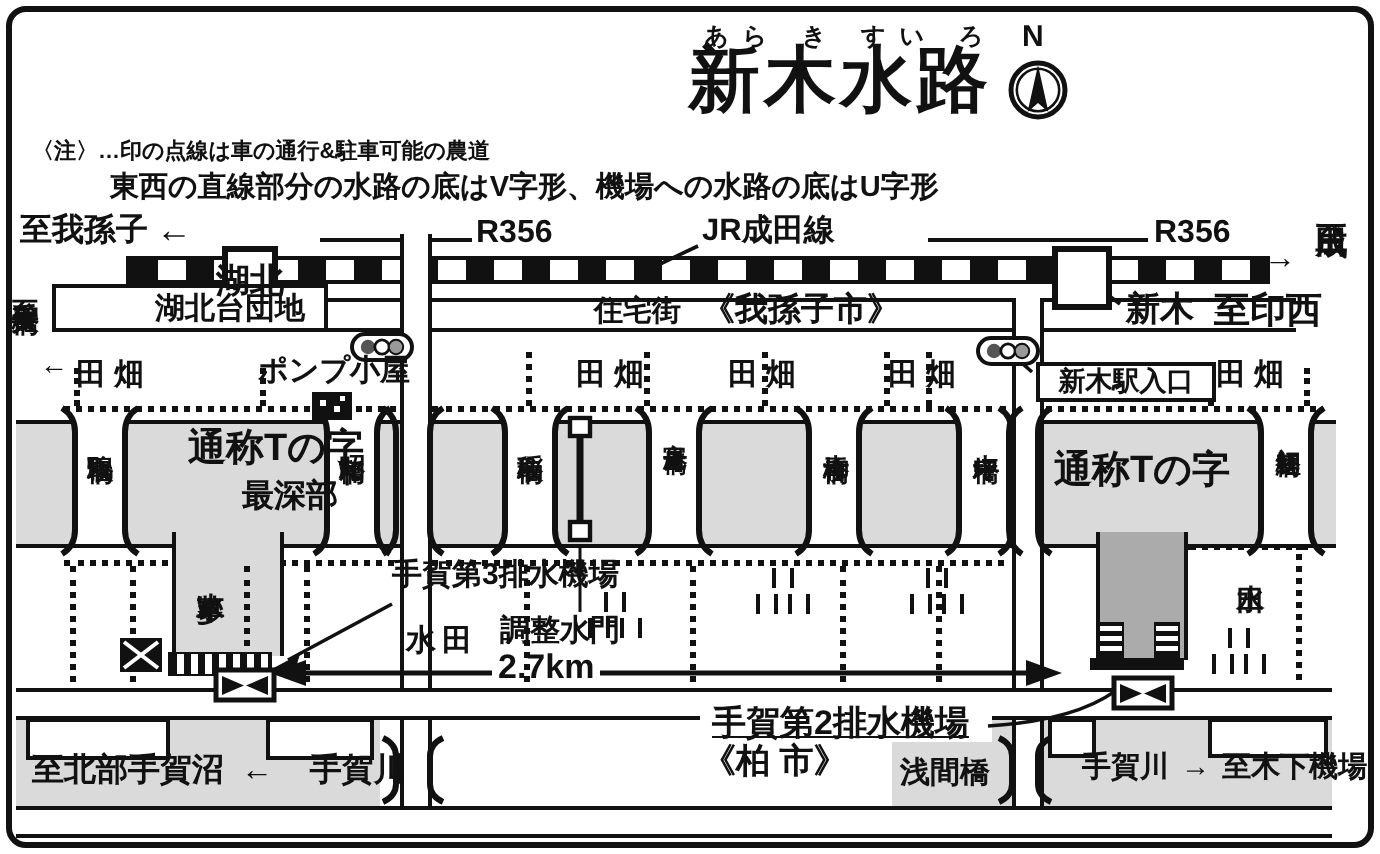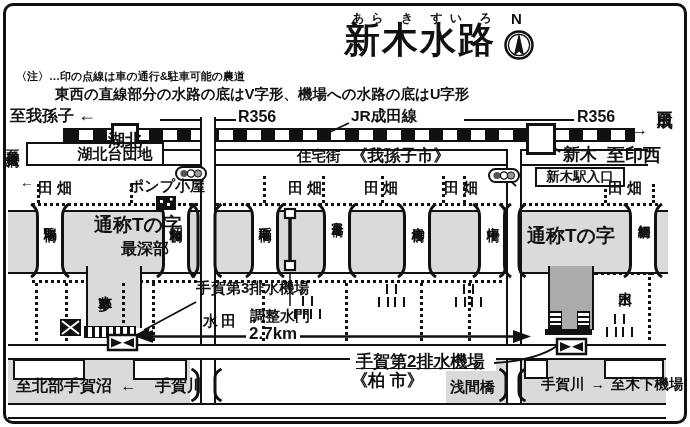--- a/index.html
+++ b/index.html
@@ -206,21 +206,21 @@
       <polygon points="560,342 560,351.5 571,346.8" fill="#111"></polygon>
       <polygon points="583,342 583,351.5 572,346.8" fill="#111"></polygon>
     </g>
   </svg>
 
   <div class="box" style="left:111px;top:123px;width:22px;height:22px;border-width:3px;"></div>
   <div class="box" style="left:526px;top:123px;width:24px;height:26px;border-width:3px;"></div>
   <div class="box" style="left:26px;top:142px;width:94px;height:20px;font-size:15px;padding-left:40px;">
     <span>湖北台団地</span>
   </div>
-  <div class="box" style="left:518px;top:167px;width:86px;height:16px;border-width:2px;font-size:13.5px;margin-left:17px;">
+  <div class="box" style="left:518px;top:181px;width:86px;height:16px;border-width:2px;font-size:13.5px;">
     <span>新木駅入口</span>
   </div>
 
   <div class="lb" style="left:10px;top:108px;font-size:16px;">至我孫子</div>
   <div class="lb" style="left:78px;top:106px;font-size:18px;">←</div>
   <div class="lb" style="left:108px;top:108px;font-size:17px;margin-top:24px;">湖北</div>
   <div class="lb" style="left:238px;top:109px;font-size:16px;">R356</div>
   <div class="lb" style="left:351px;top:108px;font-size:15.5px;">JR成田線</div>
   <div class="lb" style="left:577px;top:109px;font-size:16px;">R356</div>
   <div class="lb" style="left:632px;top:122px;font-size:16px;">→</div>

